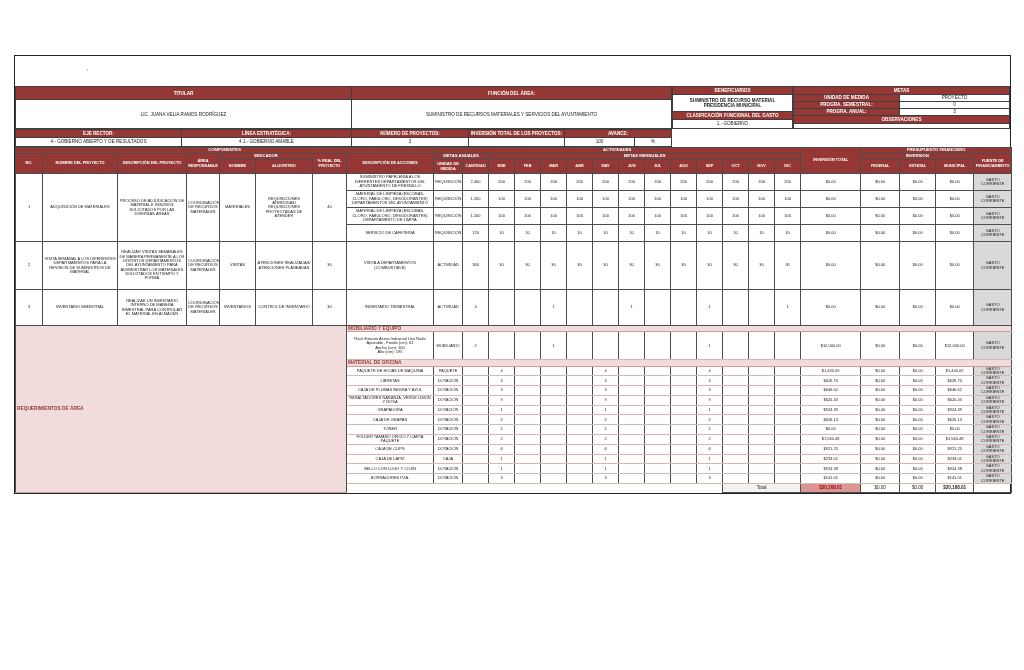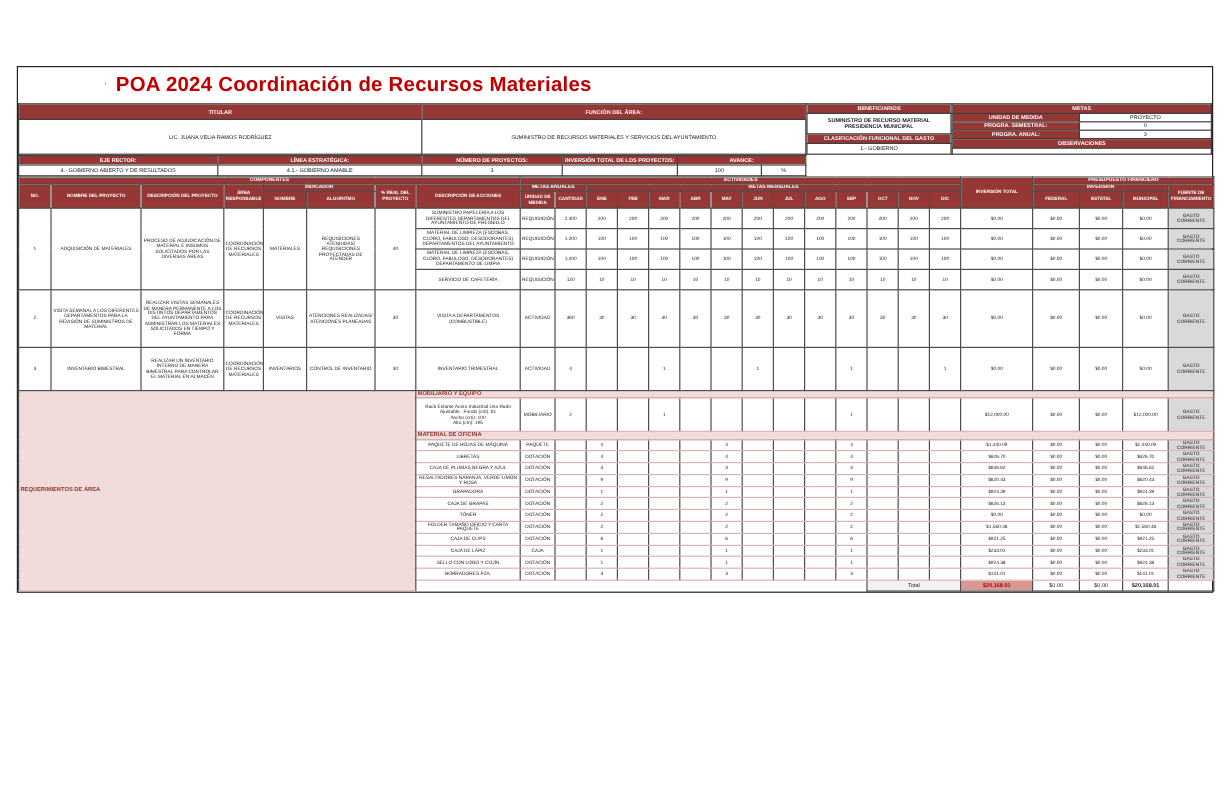--- a/index.html
+++ b/index.html
@@ -51,21 +51,20 @@
   .t-inv { background:#d99694; color:#9c0006; font-weight:700; }
   .t-mun { font-weight:700; }
 </style>
 </head>
 <body>
 
 <div id="sheet">
 
   <div class="title-bar">
     <span class="title-mark">'</span>
-    <span class="page-title">POA 2024 Coordinación de Recursos Materiales</span>
   </div>
 
   <div class="info-wrap">
 
     <table class="blk" style="width:656px">
       <colgroup>
           <col style="width:336px">
           <col style="width:320px">
         </colgroup>
       <tbody>

